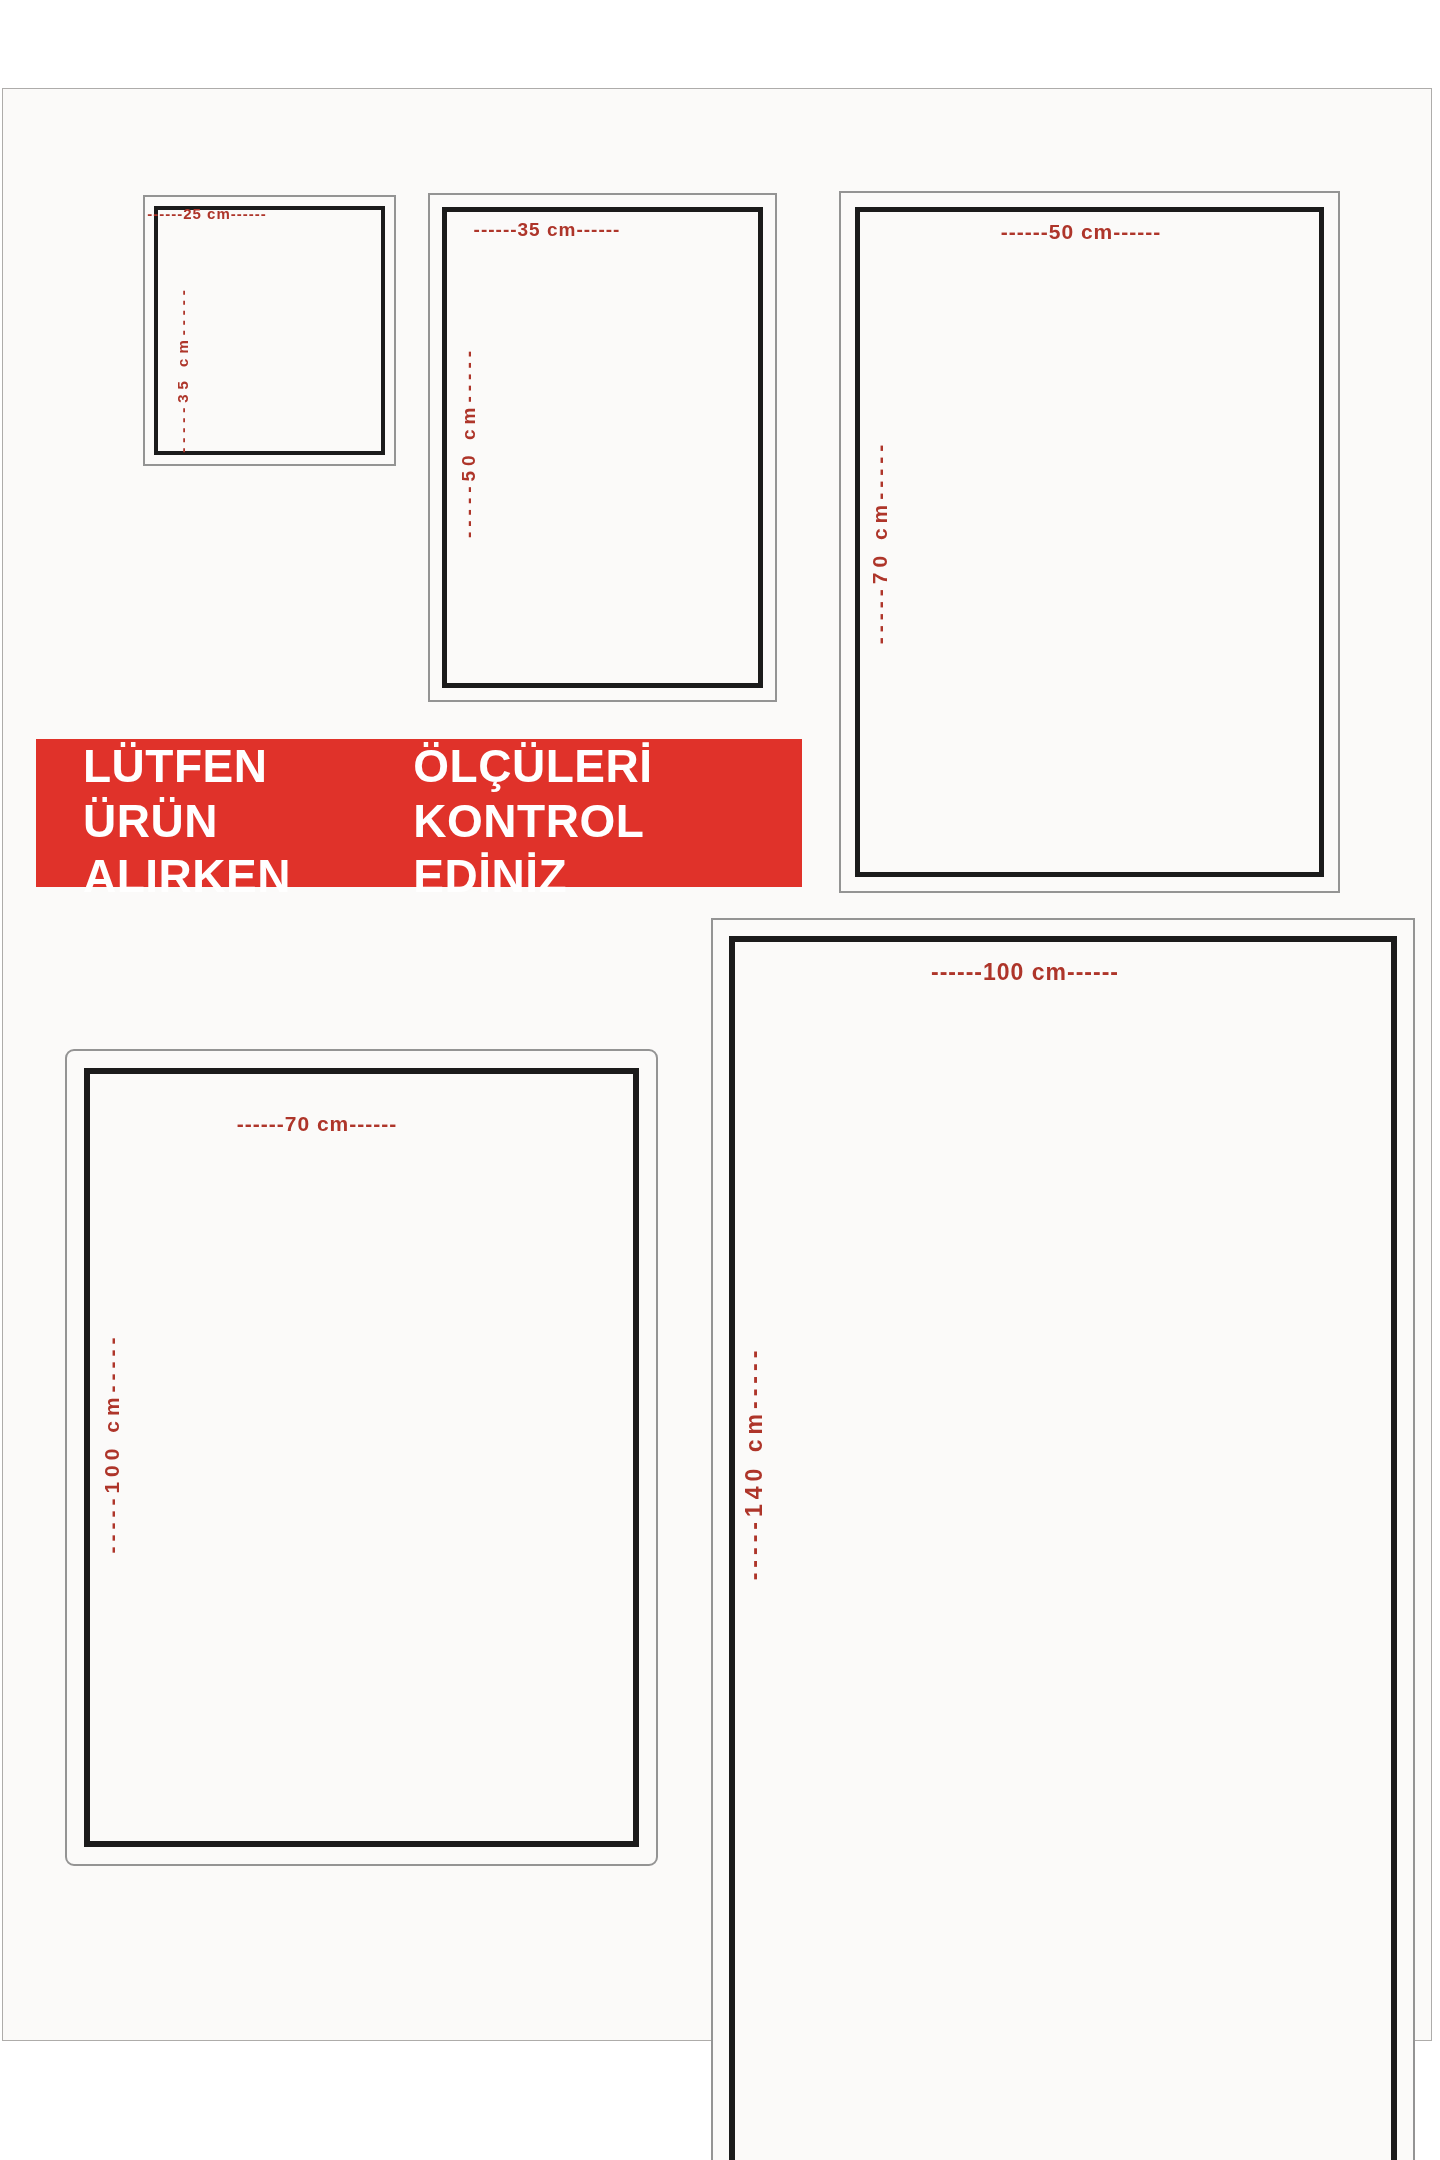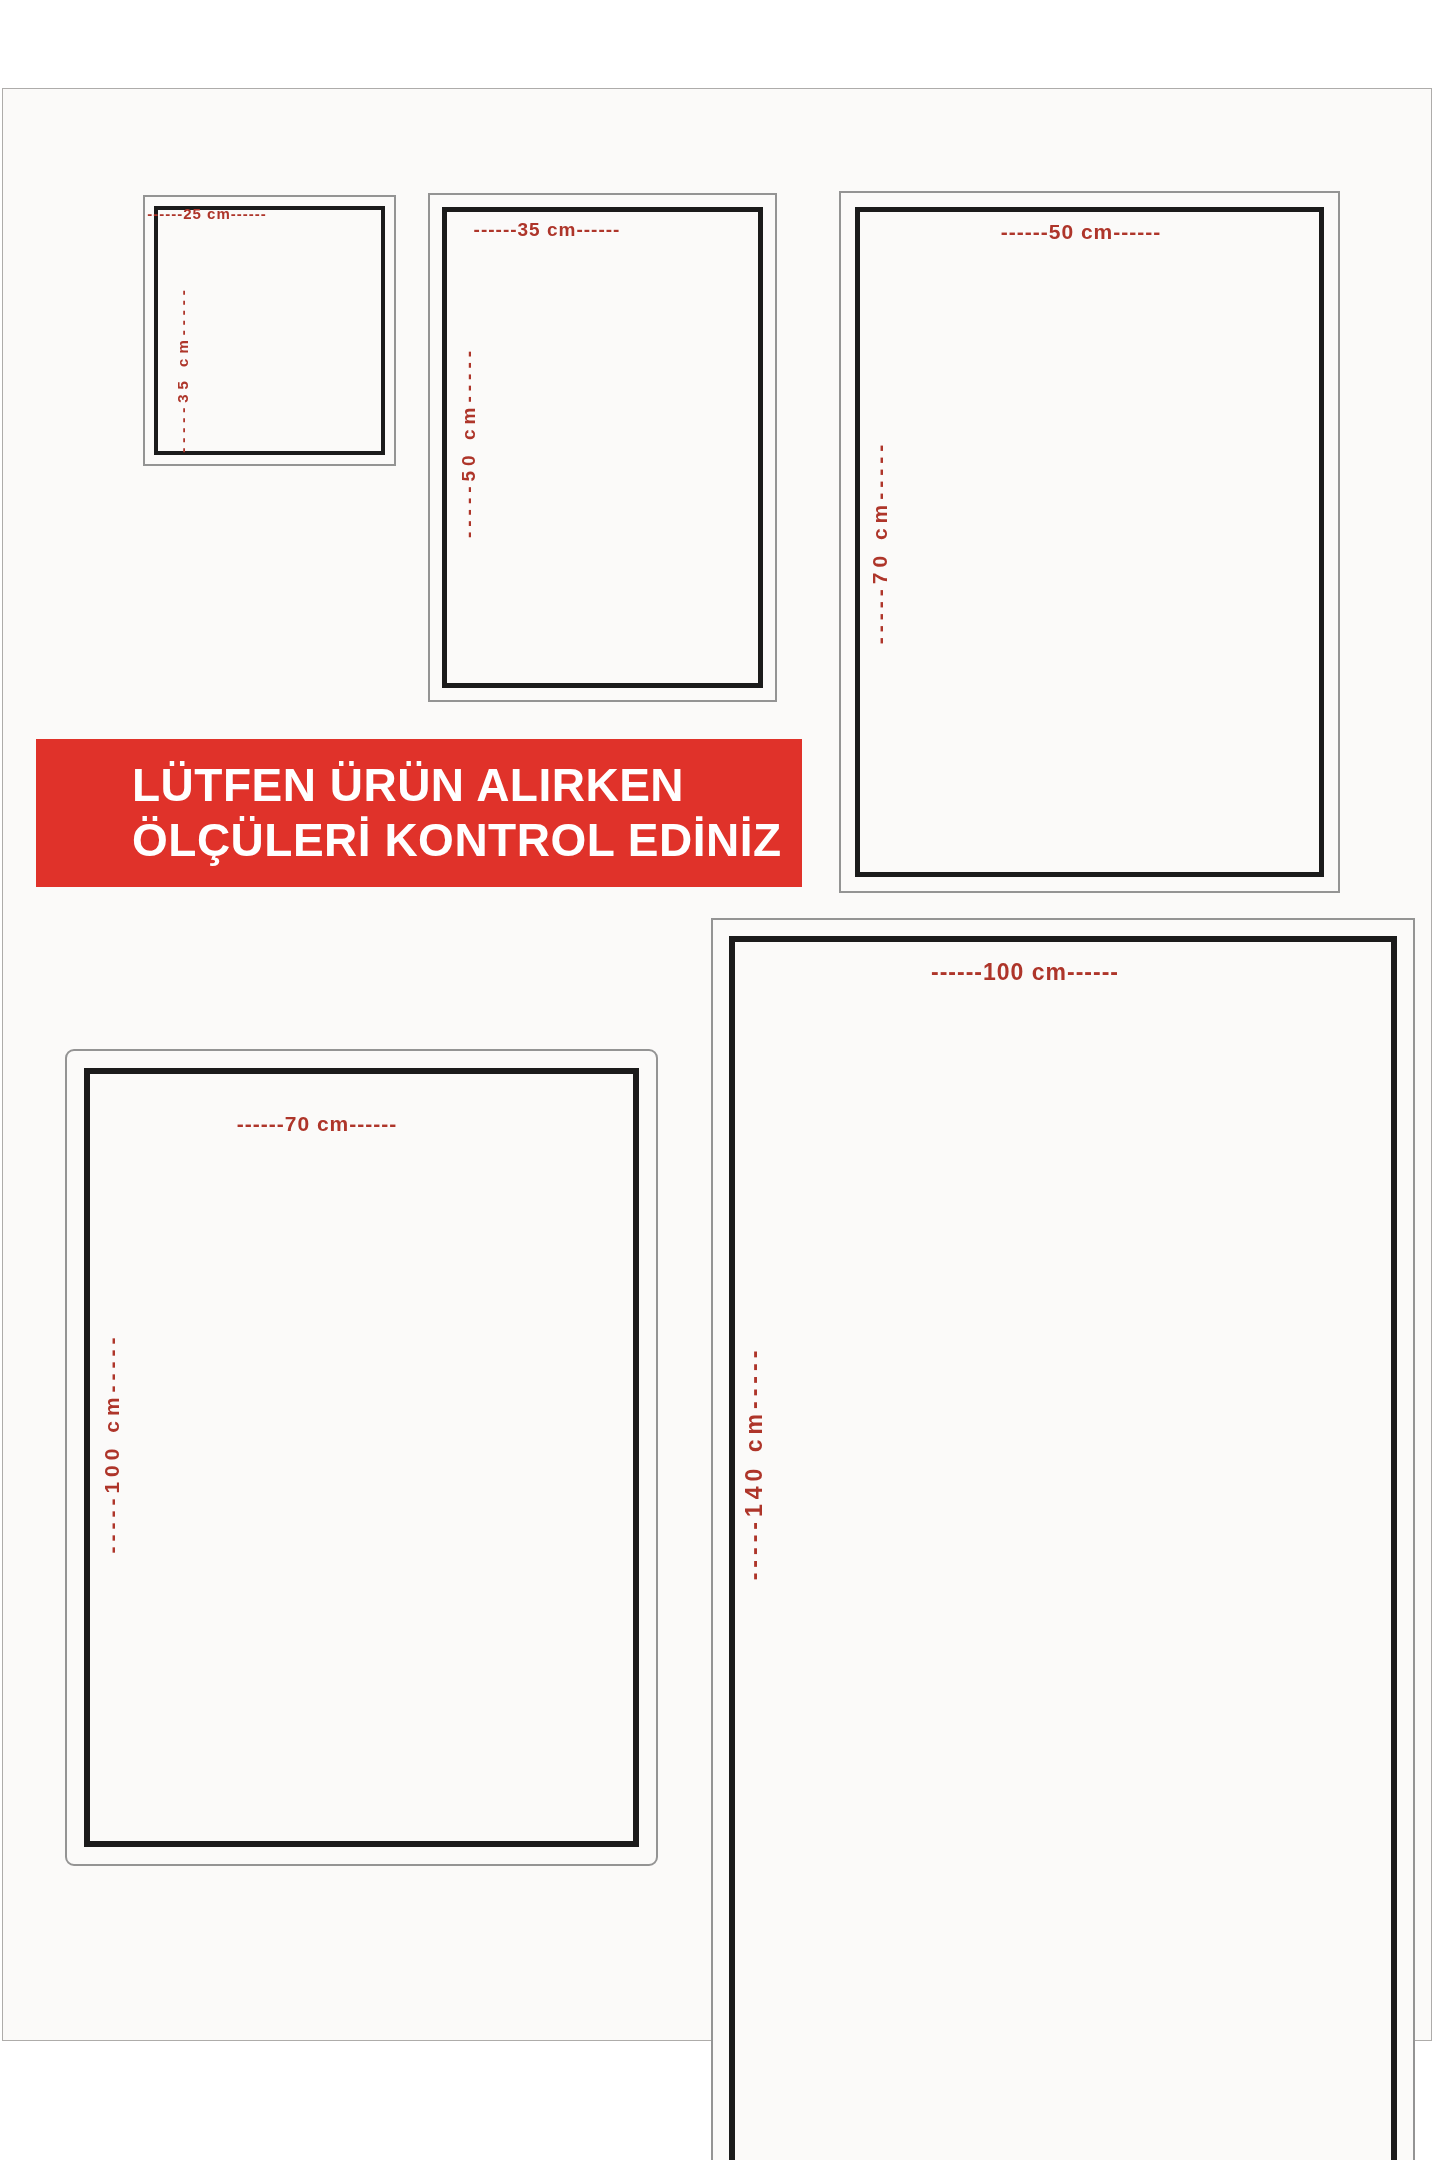--- a/index.html
+++ b/index.html
@@ -74,22 +74,22 @@
   
   #sb5{ left:711px; top:918px; width:704px; height:1328px; }
   #sb5 .frame{ inset:16px; border-width:6px; }
   #sb5 .dim-top{ left:312px; top:52px; font-size:23px; }
   #sb5 .dim-side{ left:41px; top:543px; font-size:23px; }
 
   .banner{
     position:absolute; left:36px; top:739px; width:766px; height:148px;
     background:var(--banner-red);
     color:var(--banner-text);
-    display:flex; flex-direction:column; justify-content:center;
-    padding-left:96px; box-sizing:border-box;
+    display:flex; flex-direction:row; justify-content:center;
+    padding-left:47px; box-sizing:border-box;
     font-weight:bold; font-size:46px; line-height:55px;
     letter-spacing:0.5px;
   }
 </style>
 </head>
 <body>
 
 <div class="canvas">
 
   <div class="photo"></div>

